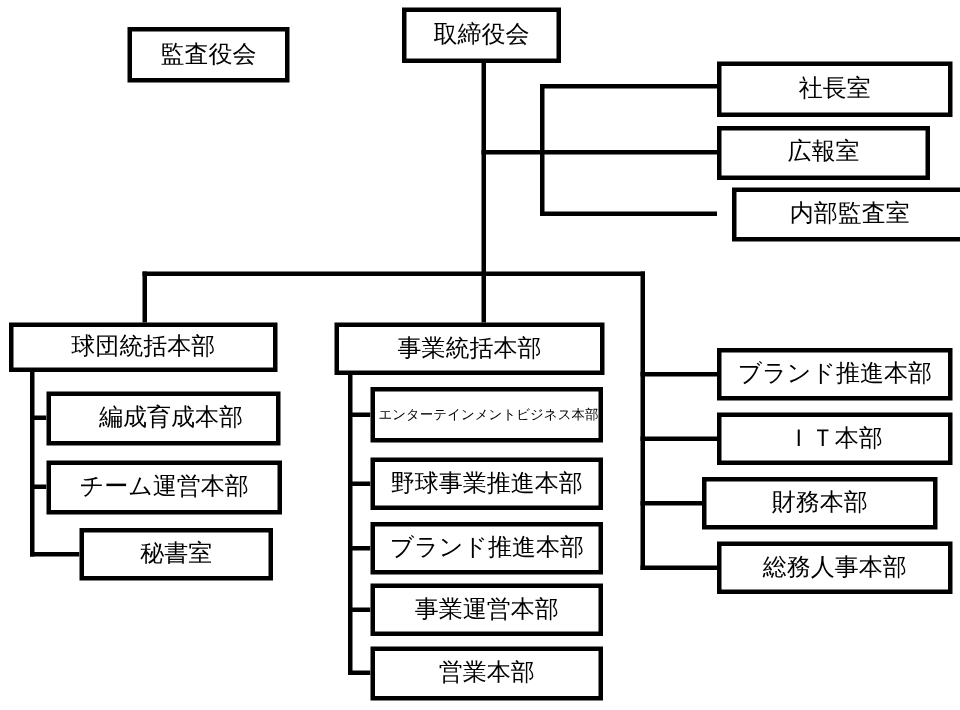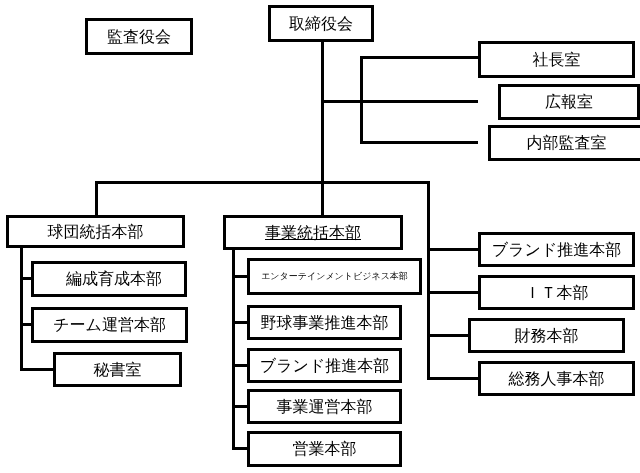--- a/index.html
+++ b/index.html
@@ -34,28 +34,28 @@
   .line {
     position: absolute;
     background: #000000;
     z-index: 1;
   }
 
   
   .b-audit   { left: 85px;  top: 18px;  width: 108px; height: 37px; }
   .b-board   { left: 268px; top: 5px;   width: 106px; height: 37px; }
   .b-pres    { left: 478px; top: 41px;  width: 157px; height: 37px; }
-  .b-pr      { left: 478px; top: 84px;  width: 142px; height: 36px; margin-left: 20px; }
+  .b-pr      { left: 478px; top: 84px;  width: 142px; height: 36px; }
   .b-intaud  { left: 488px; top: 125px; width: 157px; height: 36px; }
   .b-kyudan  { left: 6px;   top: 215px; width: 179px; height: 33px; }
   .b-hensei  { left: 31px;  top: 261px; width: 156px; height: 36px; padding-left: 10px; }
   .b-team    { left: 31px;  top: 307px; width: 157px; height: 36px; }
   .b-hisho   { left: 53px;  top: 352px; width: 129px; height: 35px; }
-  .b-jigyo   { left: 223px; top: 215px; width: 180px; height: 35px; text-decoration: underline; }
-  .b-ent     { left: 247px; top: 258px; width: 175px; height: 37px; }
+  .b-jigyo   { left: 223px; top: 215px; width: 180px; height: 35px; }
+  .b-ent     { left: 247px; top: 258px; width: 155px; height: 37px; justify-content: flex-end; }
   .b-yakyu   { left: 247px; top: 305px; width: 155px; height: 35px; }
   .b-mkt     { left: 247px; top: 348px; width: 155px; height: 35px; }
   .b-unei    { left: 247px; top: 389px; width: 155px; height: 35px; }
   .b-eigyo   { left: 247px; top: 431px; width: 155px; height: 36px; }
   .b-brand   { left: 478px; top: 232px; width: 157px; height: 35px; }
   .b-it      { left: 478px; top: 275px; width: 157px; height: 35px; }
   .b-zaimu   { left: 468px; top: 318px; width: 157px; height: 35px; }
   .b-somu    { left: 478px; top: 361px; width: 157px; height: 35px; }
 
   

